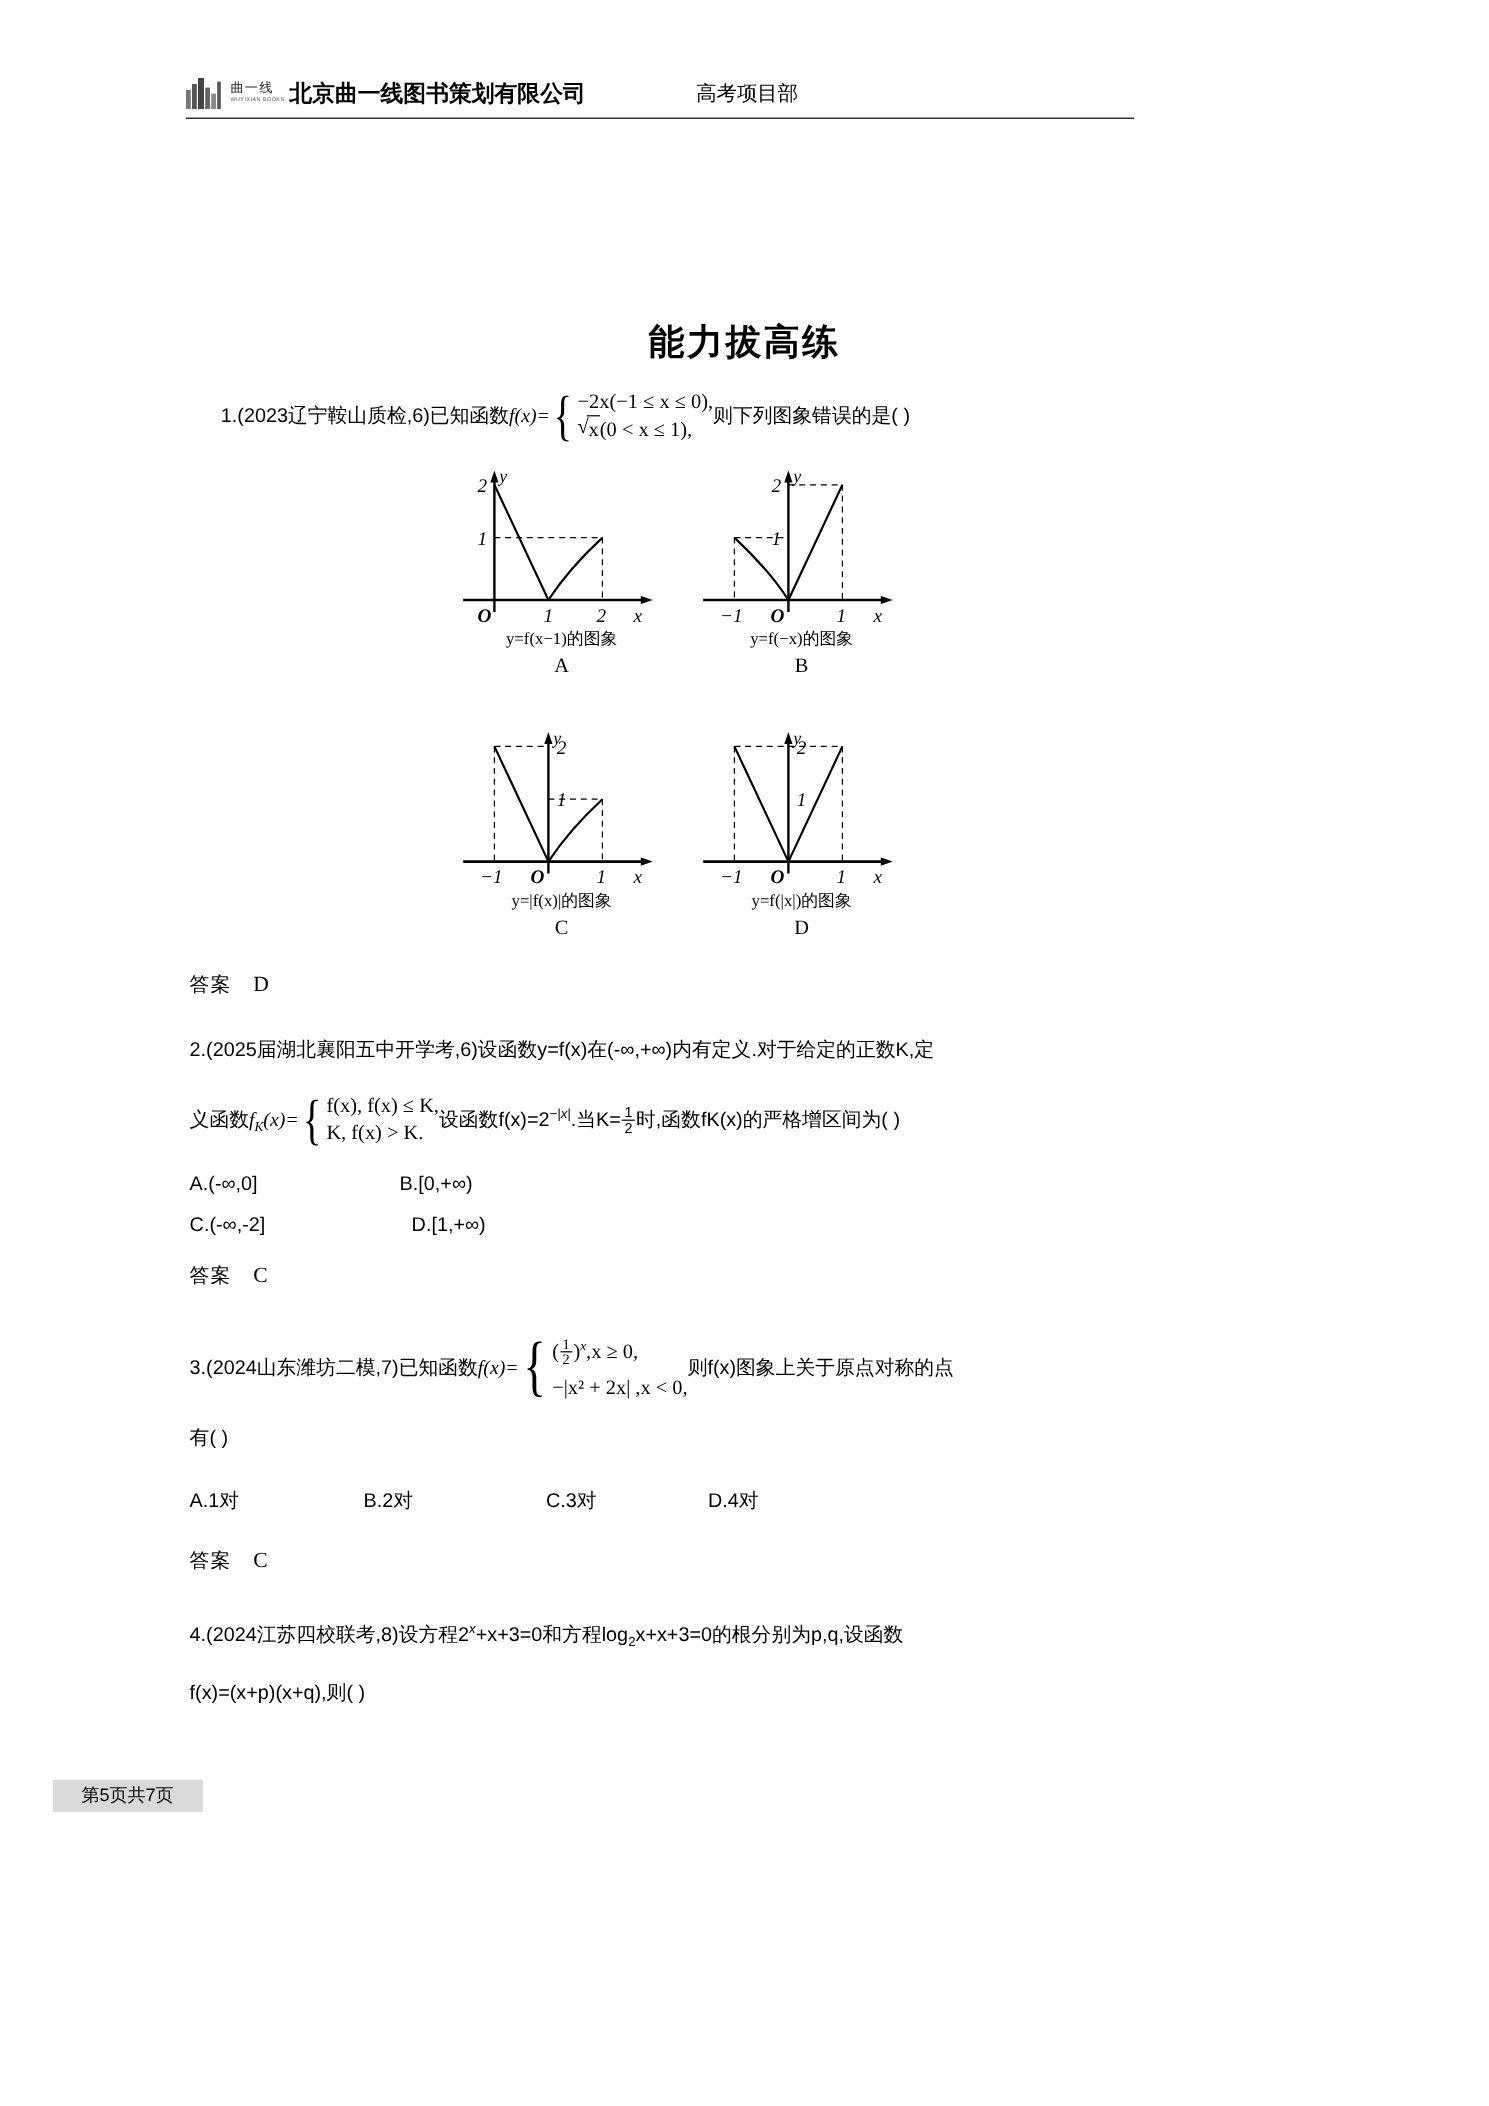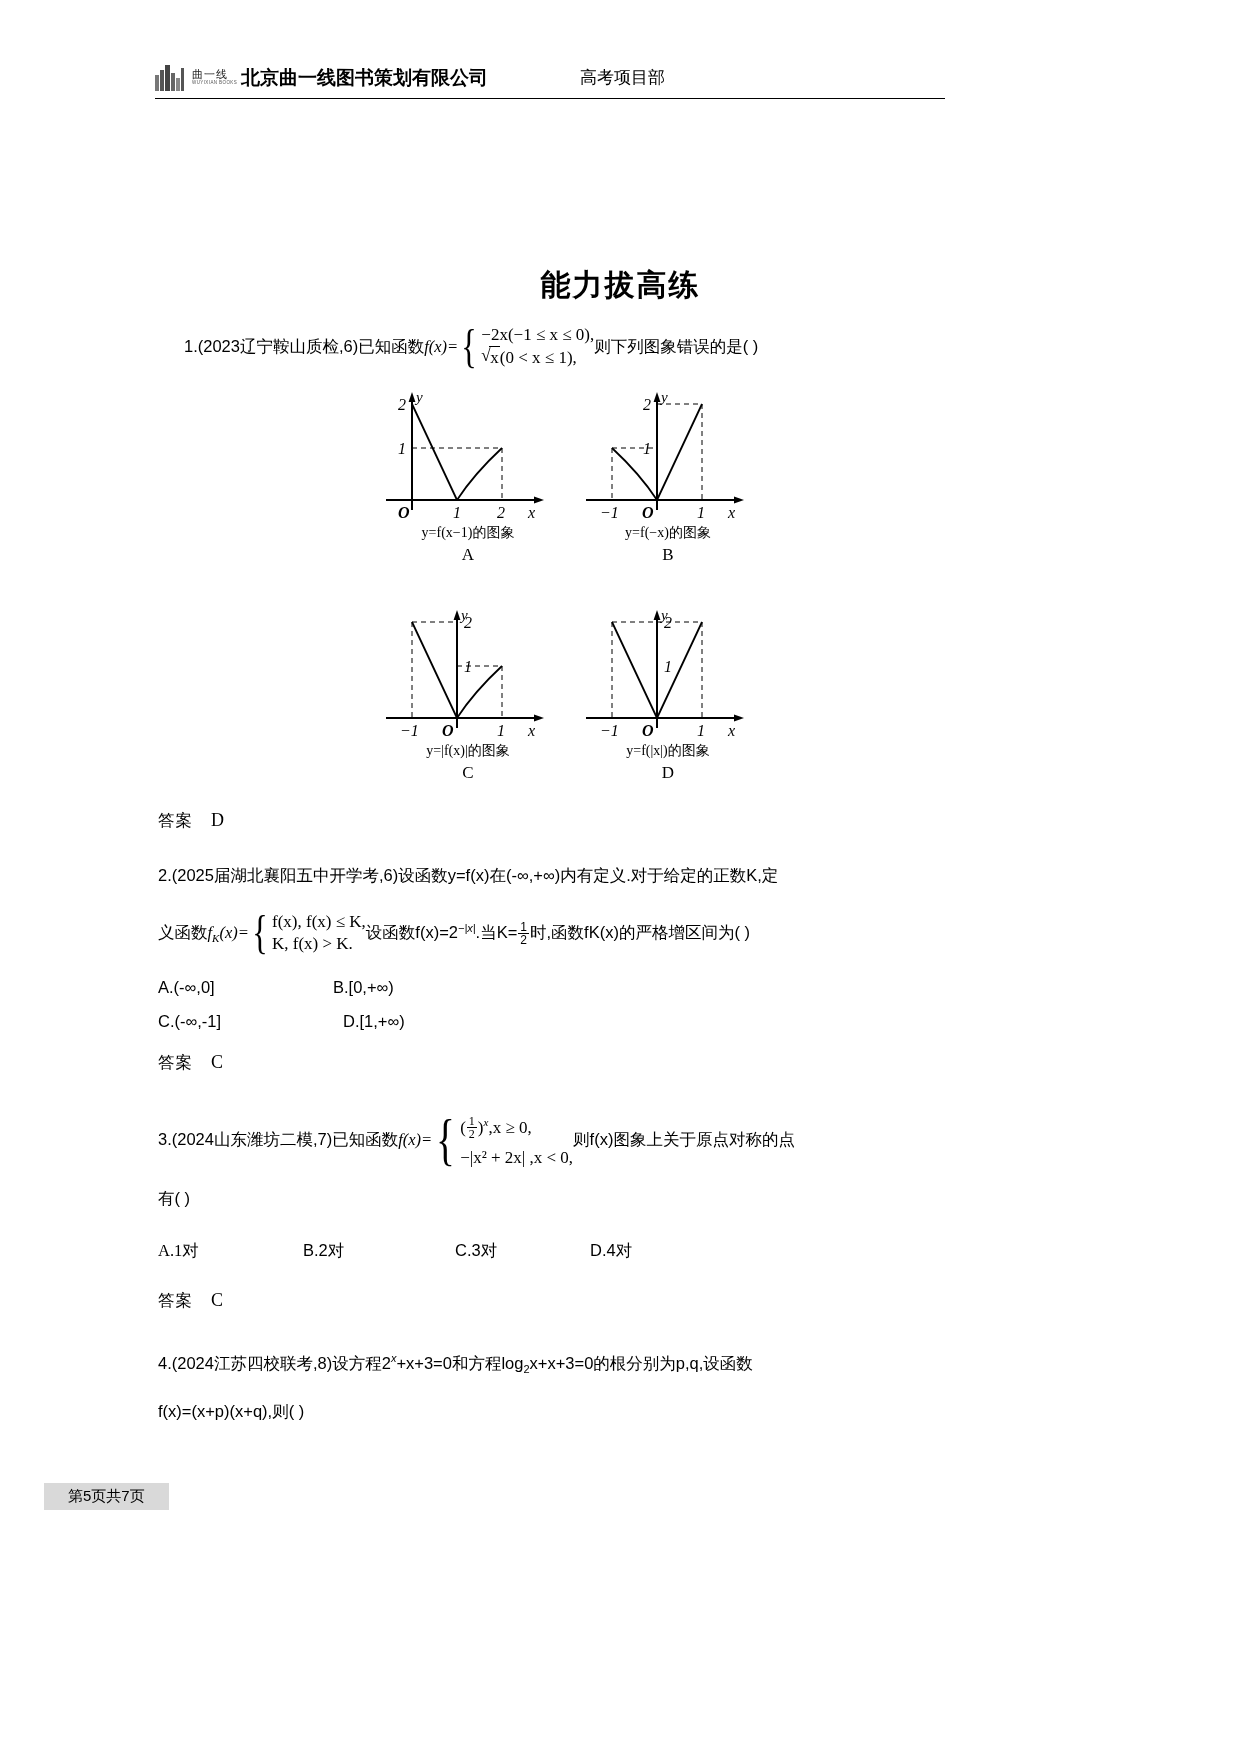--- a/index.html
+++ b/index.html
@@ -371,21 +371,21 @@
       </span><span>设函数f(x)=2</span><sup class="e">−|x|</sup><span>.当K=</span><span class="frac">
         <span class="num">1</span>
         <span class="den">2</span>
       </span><span>时,函数fK(x)的严格增区间为(        )</span>
   </div>
 
   <div class="opts" style="left:158px; top:978px;">
     <span class="opt" style="width:175px;">A.(-∞,0]</span><span class="opt">B.[0,+∞)</span>
   </div>
   <div class="opts" style="left:158px; top:1012px;">
-    <span class="opt" style="width:185px;">C.(-∞,-1]</span><span class="opt">D.[1,+∞)</span>
+    <span class="opt" style="width:185px;">C.(-∞,-2]</span><span class="opt">D.[1,+∞)</span>
   </div>
 
   <div class="answer" style="left:158px; top:1052px;">
     <span>答案</span><span class="val">C</span>
   </div>
 
   <div class="q-line" style="left:158px; top:1108px;">
     <span>3.(2024山东潍坊二模,7)已知函数</span><span class="ital">f(x)=</span><span class="piece">
         <span class="brace" style="font-size:56px;">{</span>
         <span class="piece-rows" style="line-height:30px;">
@@ -393,21 +393,21 @@
               <span class="num">1</span>
               <span class="den">2</span>
             </span>)<sup class="e">x</sup><span>,x ≥ 0,</span></span>
           <span>−|x² + 2x| ,x &lt; 0,</span>
         </span>
       </span><span>则f(x)图象上关于原点对称的点</span>
   </div>
   <div class="q-line" style="left:158px; top:1185px;">有(        )</div>
 
   <div class="opts" style="left:158px; top:1240px;">
-    <span class="opt" style="width:145px;font-family:Liberation Serif, serif;">A.1对</span><span class="opt" style="width:152px;">B.2对</span><span class="opt" style="width:135px;">C.3对</span><span class="opt">D.4对</span>
+    <span class="opt" style="width:145px;">A.1对</span><span class="opt" style="width:152px;">B.2对</span><span class="opt" style="width:135px;">C.3对</span><span class="opt">D.4对</span>
   </div>
 
   <div class="answer" style="left:158px; top:1290px;">
     <span>答案</span><span class="val">C</span>
   </div>
 
   <div class="q-line" style="left:158px; top:1345px;">
     <span>4.(2024江苏四校联考,8)设方程2</span><sup class="e">x</sup><span>+x+3=0和方程log</span><sub class="e">2</sub><span>x+x+3=0的根分别为p,q,设函数</span>
   </div>
   <div class="q-line" style="left:158px; top:1398px;">f(x)=(x+p)(x+q),则(        )</div>

